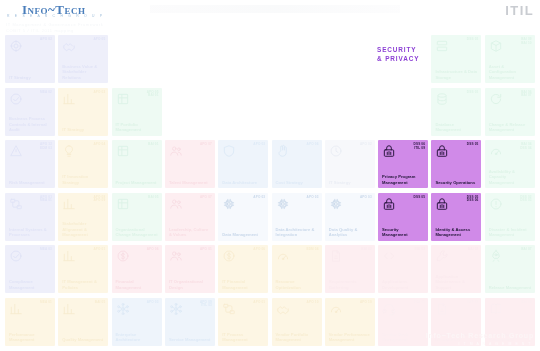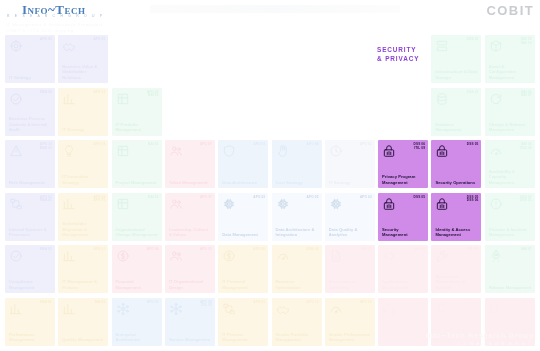--- a/index.html
+++ b/index.html
@@ -95,21 +95,21 @@
     font-size:3.4px; letter-spacing:1.6px; color:#fdf8f9; white-space:nowrap;
   }
 </style>
 </head>
 <body>
 
 <div id="header">
   <div id="logo">Info~Tech</div>
   <div id="logo-sub">R E S E A R C H   G R O U P</div>
   <div id="header-ghost"></div>
-  <div id="cobit">COBIT</div>
+  <div id="cobit">ITIL</div>
 </div>
 <div id="subtitle">IT Management &amp; Governance Framework</div>
 <div id="subtitle2">COBIT 5 / ITIL 2011 mapping</div>
 
 <div id="grid">
     <div class="card" style="left: 5px; top: 5px; background: rgb(238, 239, 250);">
       <div class="cico">
         <svg viewBox="0 0 24 24" fill="none" stroke-width="1.6" stroke="#dfe2f5">
           <circle cx="12" cy="12" r="8"></circle>
           <circle cx="12" cy="12" r="3.5"></circle>

